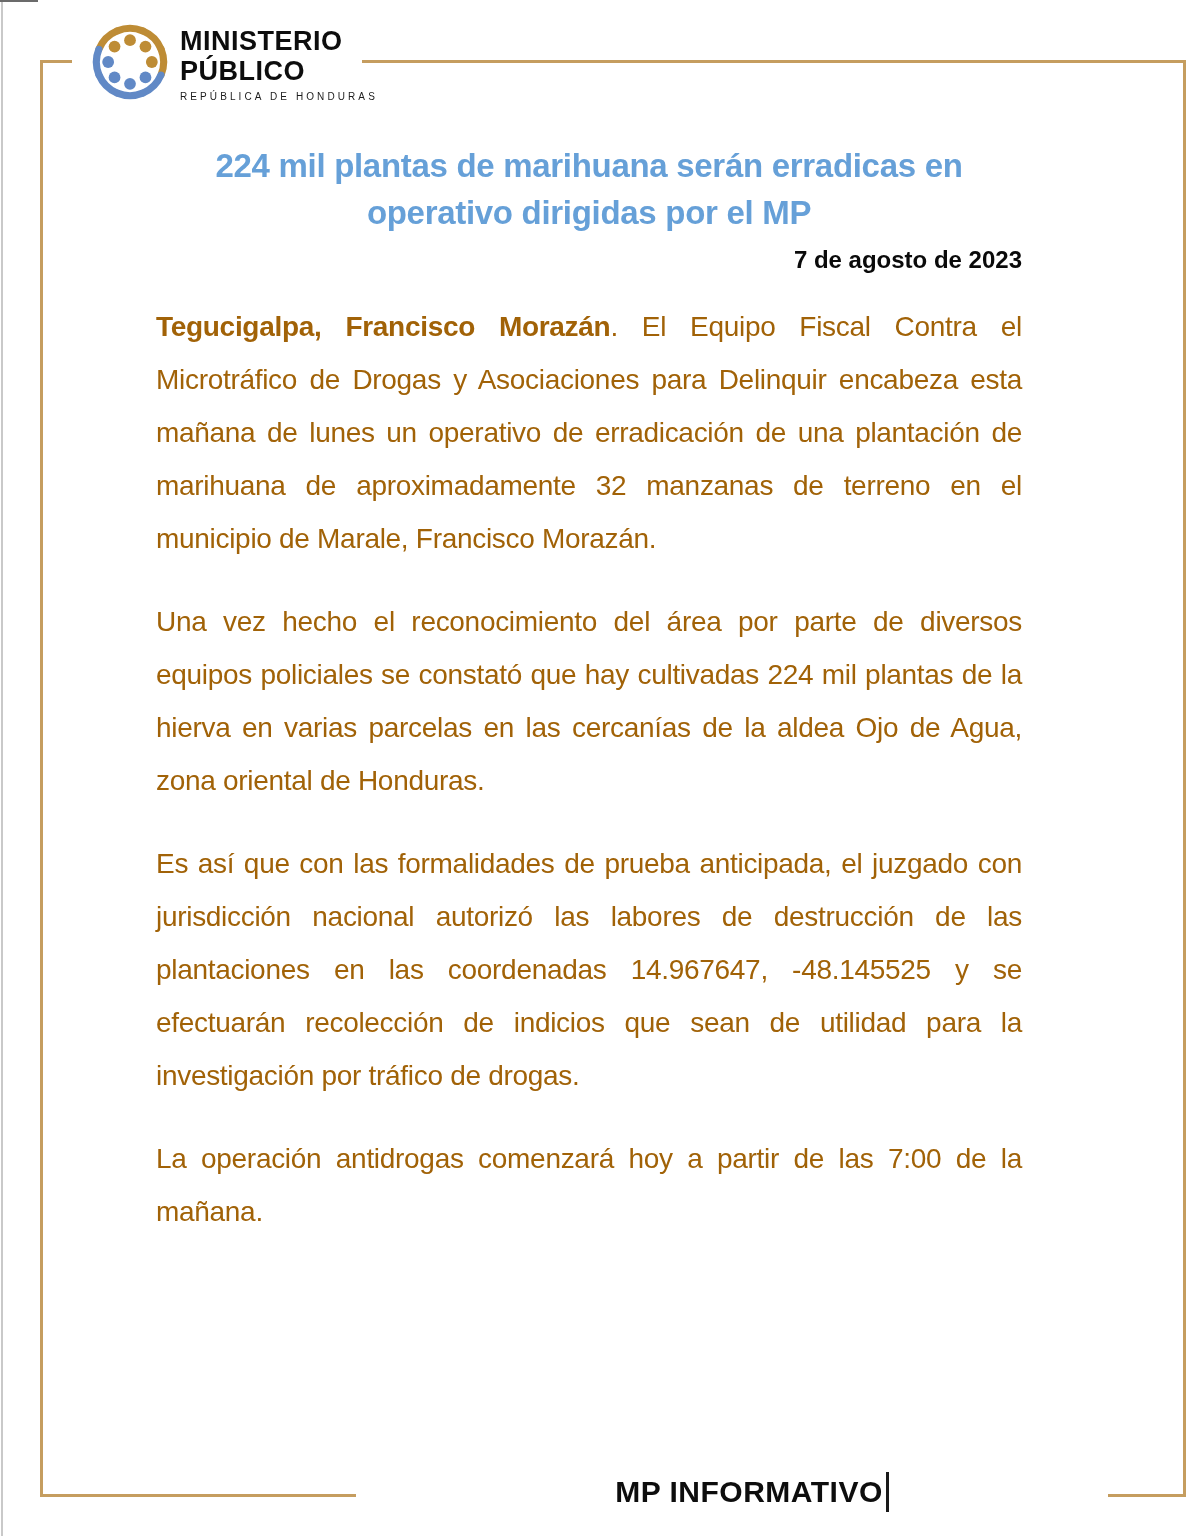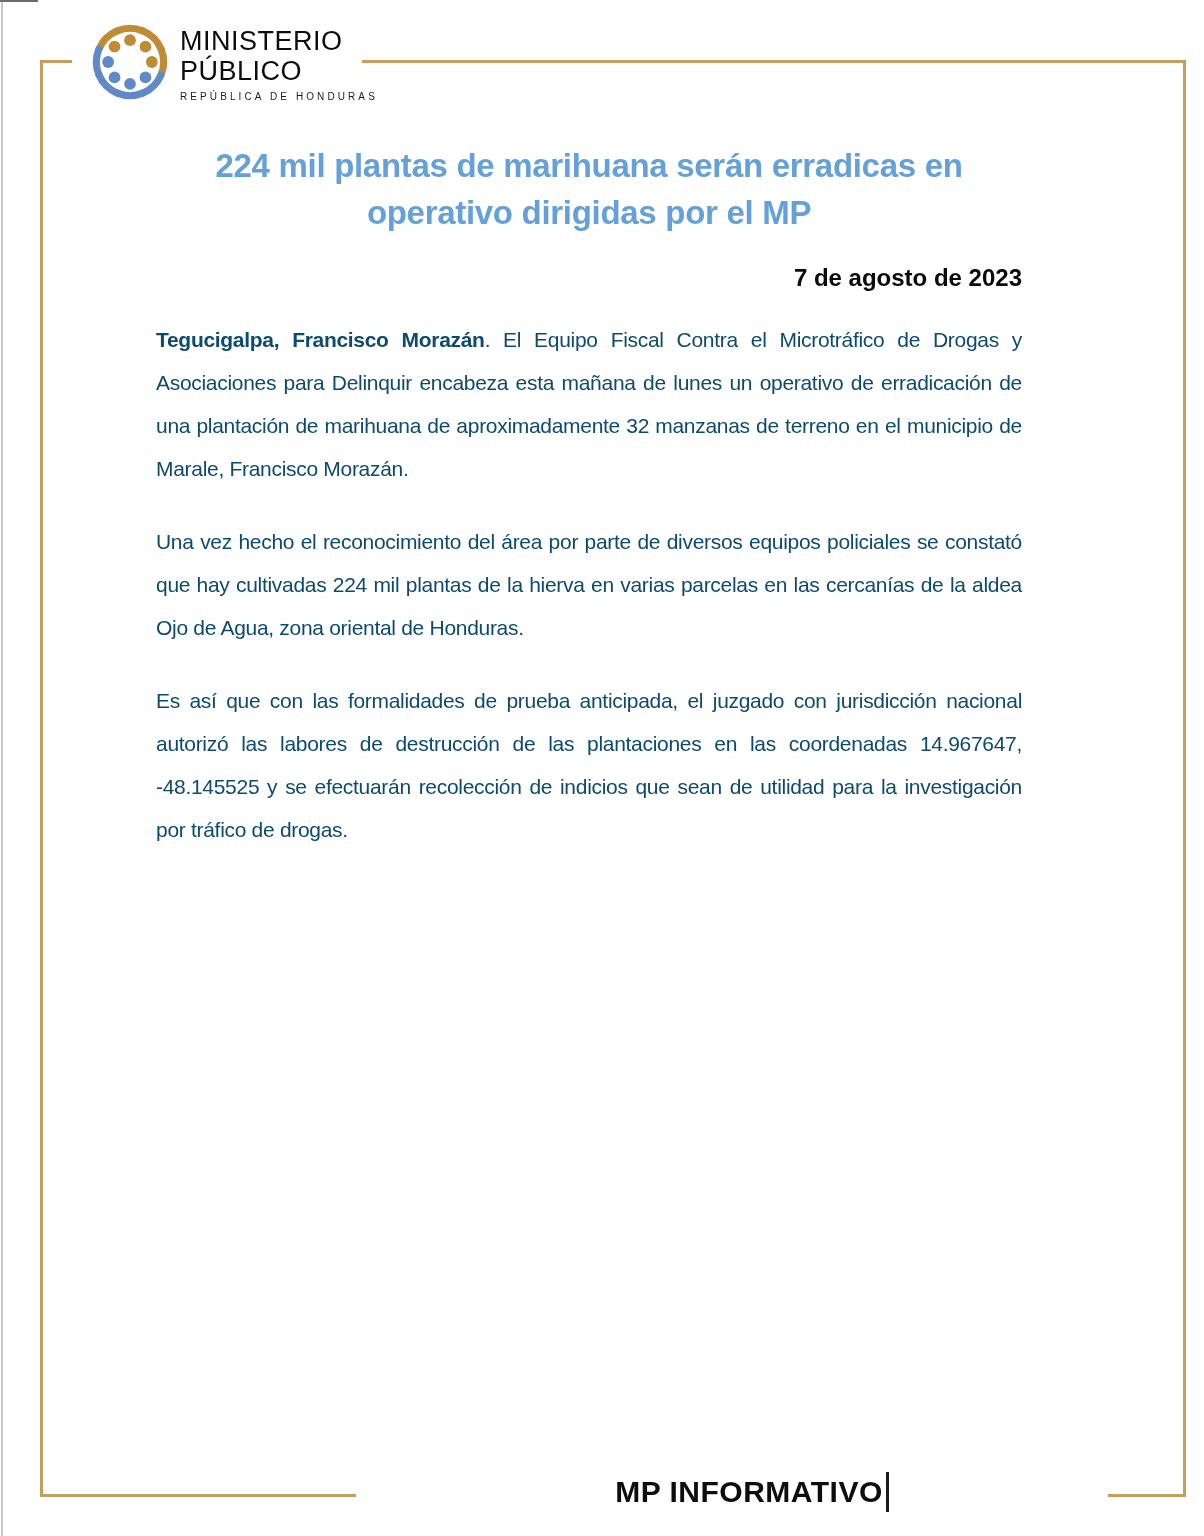--- a/index.html
+++ b/index.html
@@ -31,34 +31,34 @@
 
   
   .logo{position:absolute;left:88px;top:20px;display:flex;align-items:flex-start;}
   .emblem{width:84px;height:84px;display:block;}
   .emblem path{fill:none;stroke-width:8.5;stroke-linecap:round;}
   .emblem .g{stroke:var(--logo-gold);}
   .emblem .b{stroke:var(--logo-blue);}
   .emblem circle.g{fill:var(--logo-gold);stroke:none;}
   .emblem circle.b{fill:var(--logo-blue);stroke:none;}
   .logo-text{margin-left:8px;padding-top:6px;}
-  .org{font-size:27px;font-weight:400;letter-spacing:.5px;line-height:30px;color:#0d0d0d;}
+  .org{font-size:27px;font-weight:700;letter-spacing:.5px;line-height:30px;color:#0d0d0d;}
   .org-sub{margin-top:5px;font-size:10px;font-weight:400;letter-spacing:3.1px;color:#1c1c1c;}
 
   
   .content{position:absolute;left:156px;top:0;width:866px;}
   .title{
     margin-top:142px;text-align:center;font-size:33px;line-height:47px;
     font-weight:700;letter-spacing:-.3px;color:var(--title-blue);
   }
-  .date{margin-top:28px;text-align:right;font-size:24px;font-weight:700;color:#0a0a0a;}
+  .date{margin-top:10px;text-align:right;font-size:24px;font-weight:700;color:#0a0a0a;}
   .body{margin-top:26px;}
   .body p{
-    font-size:21px;line-height:43px;letter-spacing:-.3px;
-    text-align:justify;text-justify:inter-word;margin-bottom:30px;color:#0c4a6e;
+    font-size:28px;line-height:53px;letter-spacing:-.3px;
+    text-align:justify;text-justify:inter-word;margin-bottom:30px;color:#a16207;
   }
   .body p b{font-weight:700;}
 
   
   .footer{
     position:absolute;left:420px;right:120px;top:1472px;
     display:flex;align-items:center;justify-content:center;gap:3px;
     font-size:30px;font-weight:700;letter-spacing:.5px;color:#0d0d0d;white-space:nowrap;
   }
   .footer .sep{display:inline-block;width:0;height:40px;border-left:3px solid #1a1a1a;}
@@ -105,19 +105,20 @@
 <main class="content">
   <h1 class="title">
     <span>224 mil plantas de marihuana serán erradicas en</span><br>
     <span>operativo dirigidas por el MP</span>
   </h1>
   <div class="date">7 de agosto de 2023</div>
   <div class="body">
     <p><b>Tegucigalpa, Francisco Morazán</b><span>. El Equipo Fiscal Contra el Microtráfico de Drogas y Asociaciones para Delinquir encabeza esta mañana de lunes un operativo de erradicación de una plantación de marihuana de aproximadamente 32 manzanas de terreno en el municipio de Marale, Francisco Morazán.</span></p>
     <p><span>Una vez hecho el reconocimiento del área por parte de diversos equipos policiales se constató que hay cultivadas 224 mil plantas de la hierva en varias parcelas en las cercanías de la aldea Ojo de Agua, zona oriental de Honduras.</span></p>
     <p><span>Es así que con las formalidades de prueba anticipada, el juzgado con jurisdicción nacional autorizó las labores de destrucción de las plantaciones en las coordenadas 14.967647, -48.145525 y se efectuarán recolección de indicios que sean de utilidad para la investigación por tráfico de drogas.</span></p>
+    <p><span>La operación antidrogas comenzará hoy a partir de las 7:00 de la mañana.</span></p>
   </div>
 </main>
 
 <footer class="footer">
   <span>MP INFORMATIVO</span>
   <span class="sep"></span>
 </footer>
 
 </body></html>

